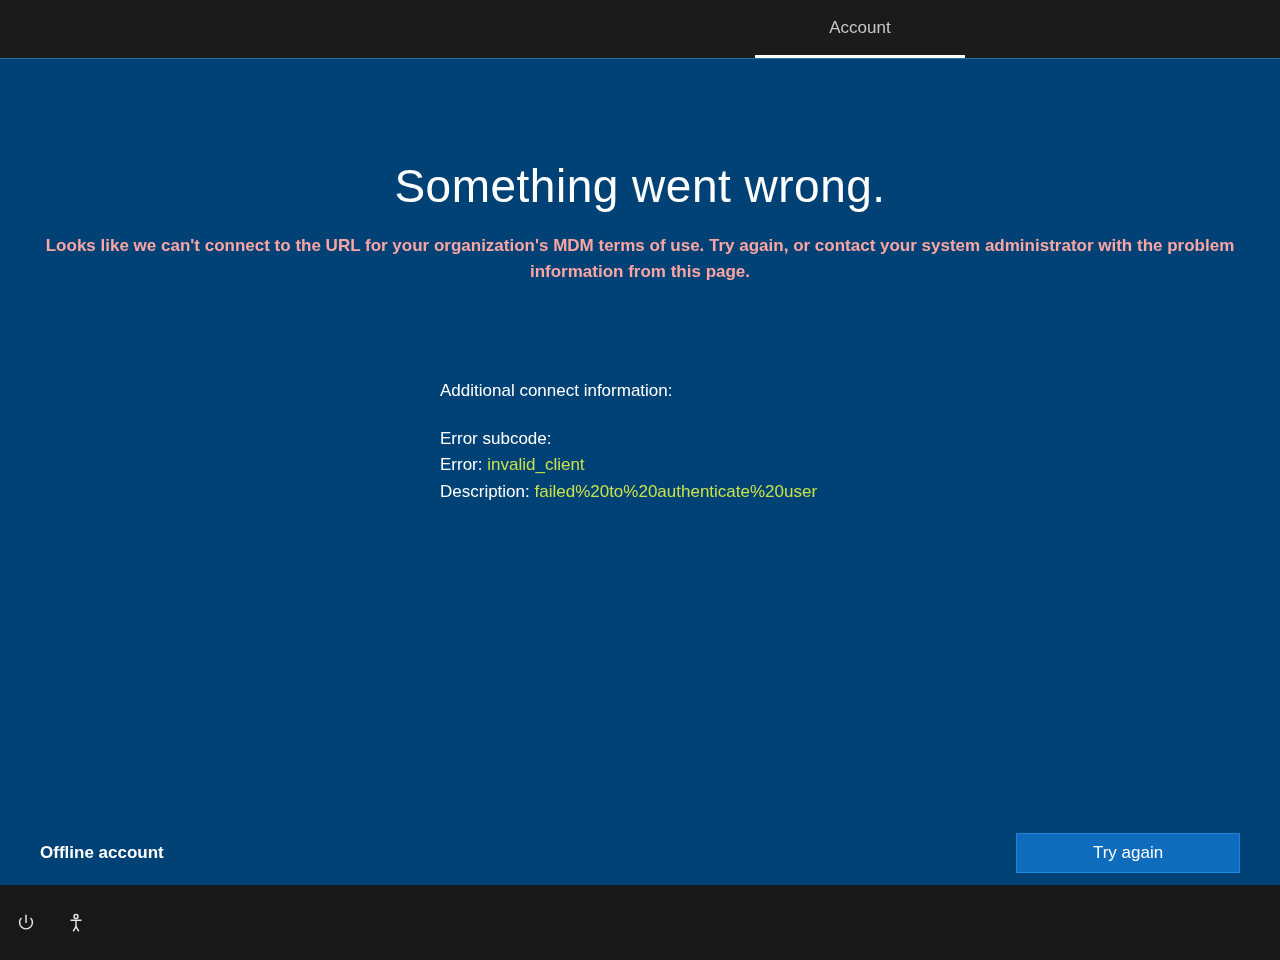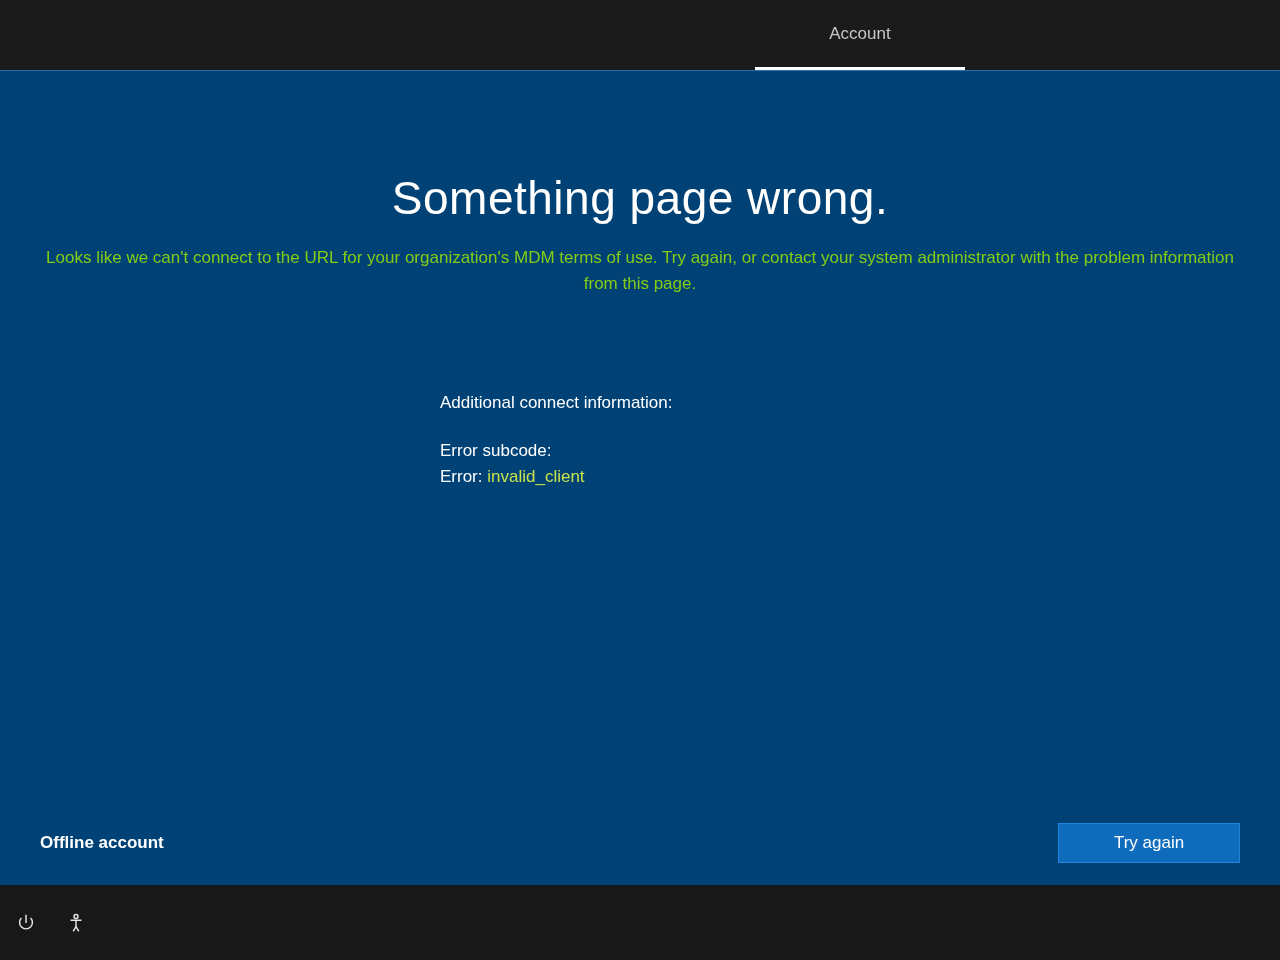--- a/index.html
+++ b/index.html
@@ -12,21 +12,21 @@
     color: #ffffff;
   }
   .root {
     width: 1280px;
     height: 960px;
     display: flex;
     flex-direction: column;
   }
   
   .tabbar {
-    height: 70px;
+    height: 58px;
     background: #1b1b1b;
     display: flex;
     align-items: stretch;
     padding: 0 0;
   }
   .tab {
     width: 210px;
     margin-left: 755px;
     display: flex;
     align-items: center;
@@ -48,22 +48,22 @@
     text-align: center;
     font-size: 46px;
     font-weight: 300;
     letter-spacing: 0.5px;
     margin-top: 100px;
     color: #ffffff;
   }
   .subtitle {
     text-align: center;
     font-size: 17px;
-    font-weight: 400;
-    color: #84cc16;
+    font-weight: 700;
+    color: #fca5a5;
     margin-top: 20px;
     line-height: 1.55;
     max-width: 1200px;
     margin-left: auto;
     margin-right: auto;
   }
   .details {
     margin-top: 92px;
     margin-left: 400px;
     font-size: 17px;
@@ -73,36 +73,36 @@
   .details .info-heading {
     margin-bottom: 22px;
   }
   .kv-label { color: #ffffff; }
   .kv-val   { color: #c7e24a; }
   
   .actions {
     position: absolute;
     left: 40px;
     right: 40px;
-    bottom: 22px;
+    bottom: 12px;
     display: flex;
     align-items: center;
     justify-content: space-between;
     gap: 8px;
   }
   .link {
     color: #ffffff;
     font-size: 17px;
     font-weight: 600;
   }
   .btn {
     background: #0f6cbd;
     color: #ffffff;
     font-size: 17px;
-    width: 182px;
+    width: 224px;
     height: 40px;
     display: flex;
     align-items: center;
     justify-content: center;
     border: 1px solid #1e85de;
   }
   
   .taskbar {
     height: 75px;
     background: #181818;
@@ -122,35 +122,38 @@
 <body>
 
 <div class="root">
 
   <div class="tabbar">
     <div class="tab">Account</div>
   </div>
 
   <div class="main">
 
-    <h1 class="title">Something page wrong.</h1>
+    <h1 class="title">Something went wrong.</h1>
 
     <p class="subtitle">Looks like we can't connect to the URL for your organization's MDM terms of use. Try again, or contact your system administrator with the problem information from this page.</p>
 
     <div class="details">
       <div class="info-heading">Additional connect information:</div>
 
       <div>
         <span class="kv-label">Error subcode:</span><span class="kv-val"></span>
       </div>
 
       <div>
         <span class="kv-label">Error: </span><span class="kv-val">invalid_client</span>
       </div>
 
+      <div>
+        <span class="kv-label">Description: </span><span class="kv-val">failed%20to%20authenticate%20user</span>
+      </div>
     </div>
 
     <div class="actions">
       <div class="link">Offline account</div>
       <div class="btn">Try again</div>
     </div>
   </div>
 
   <div class="taskbar">
     <div class="icon">

